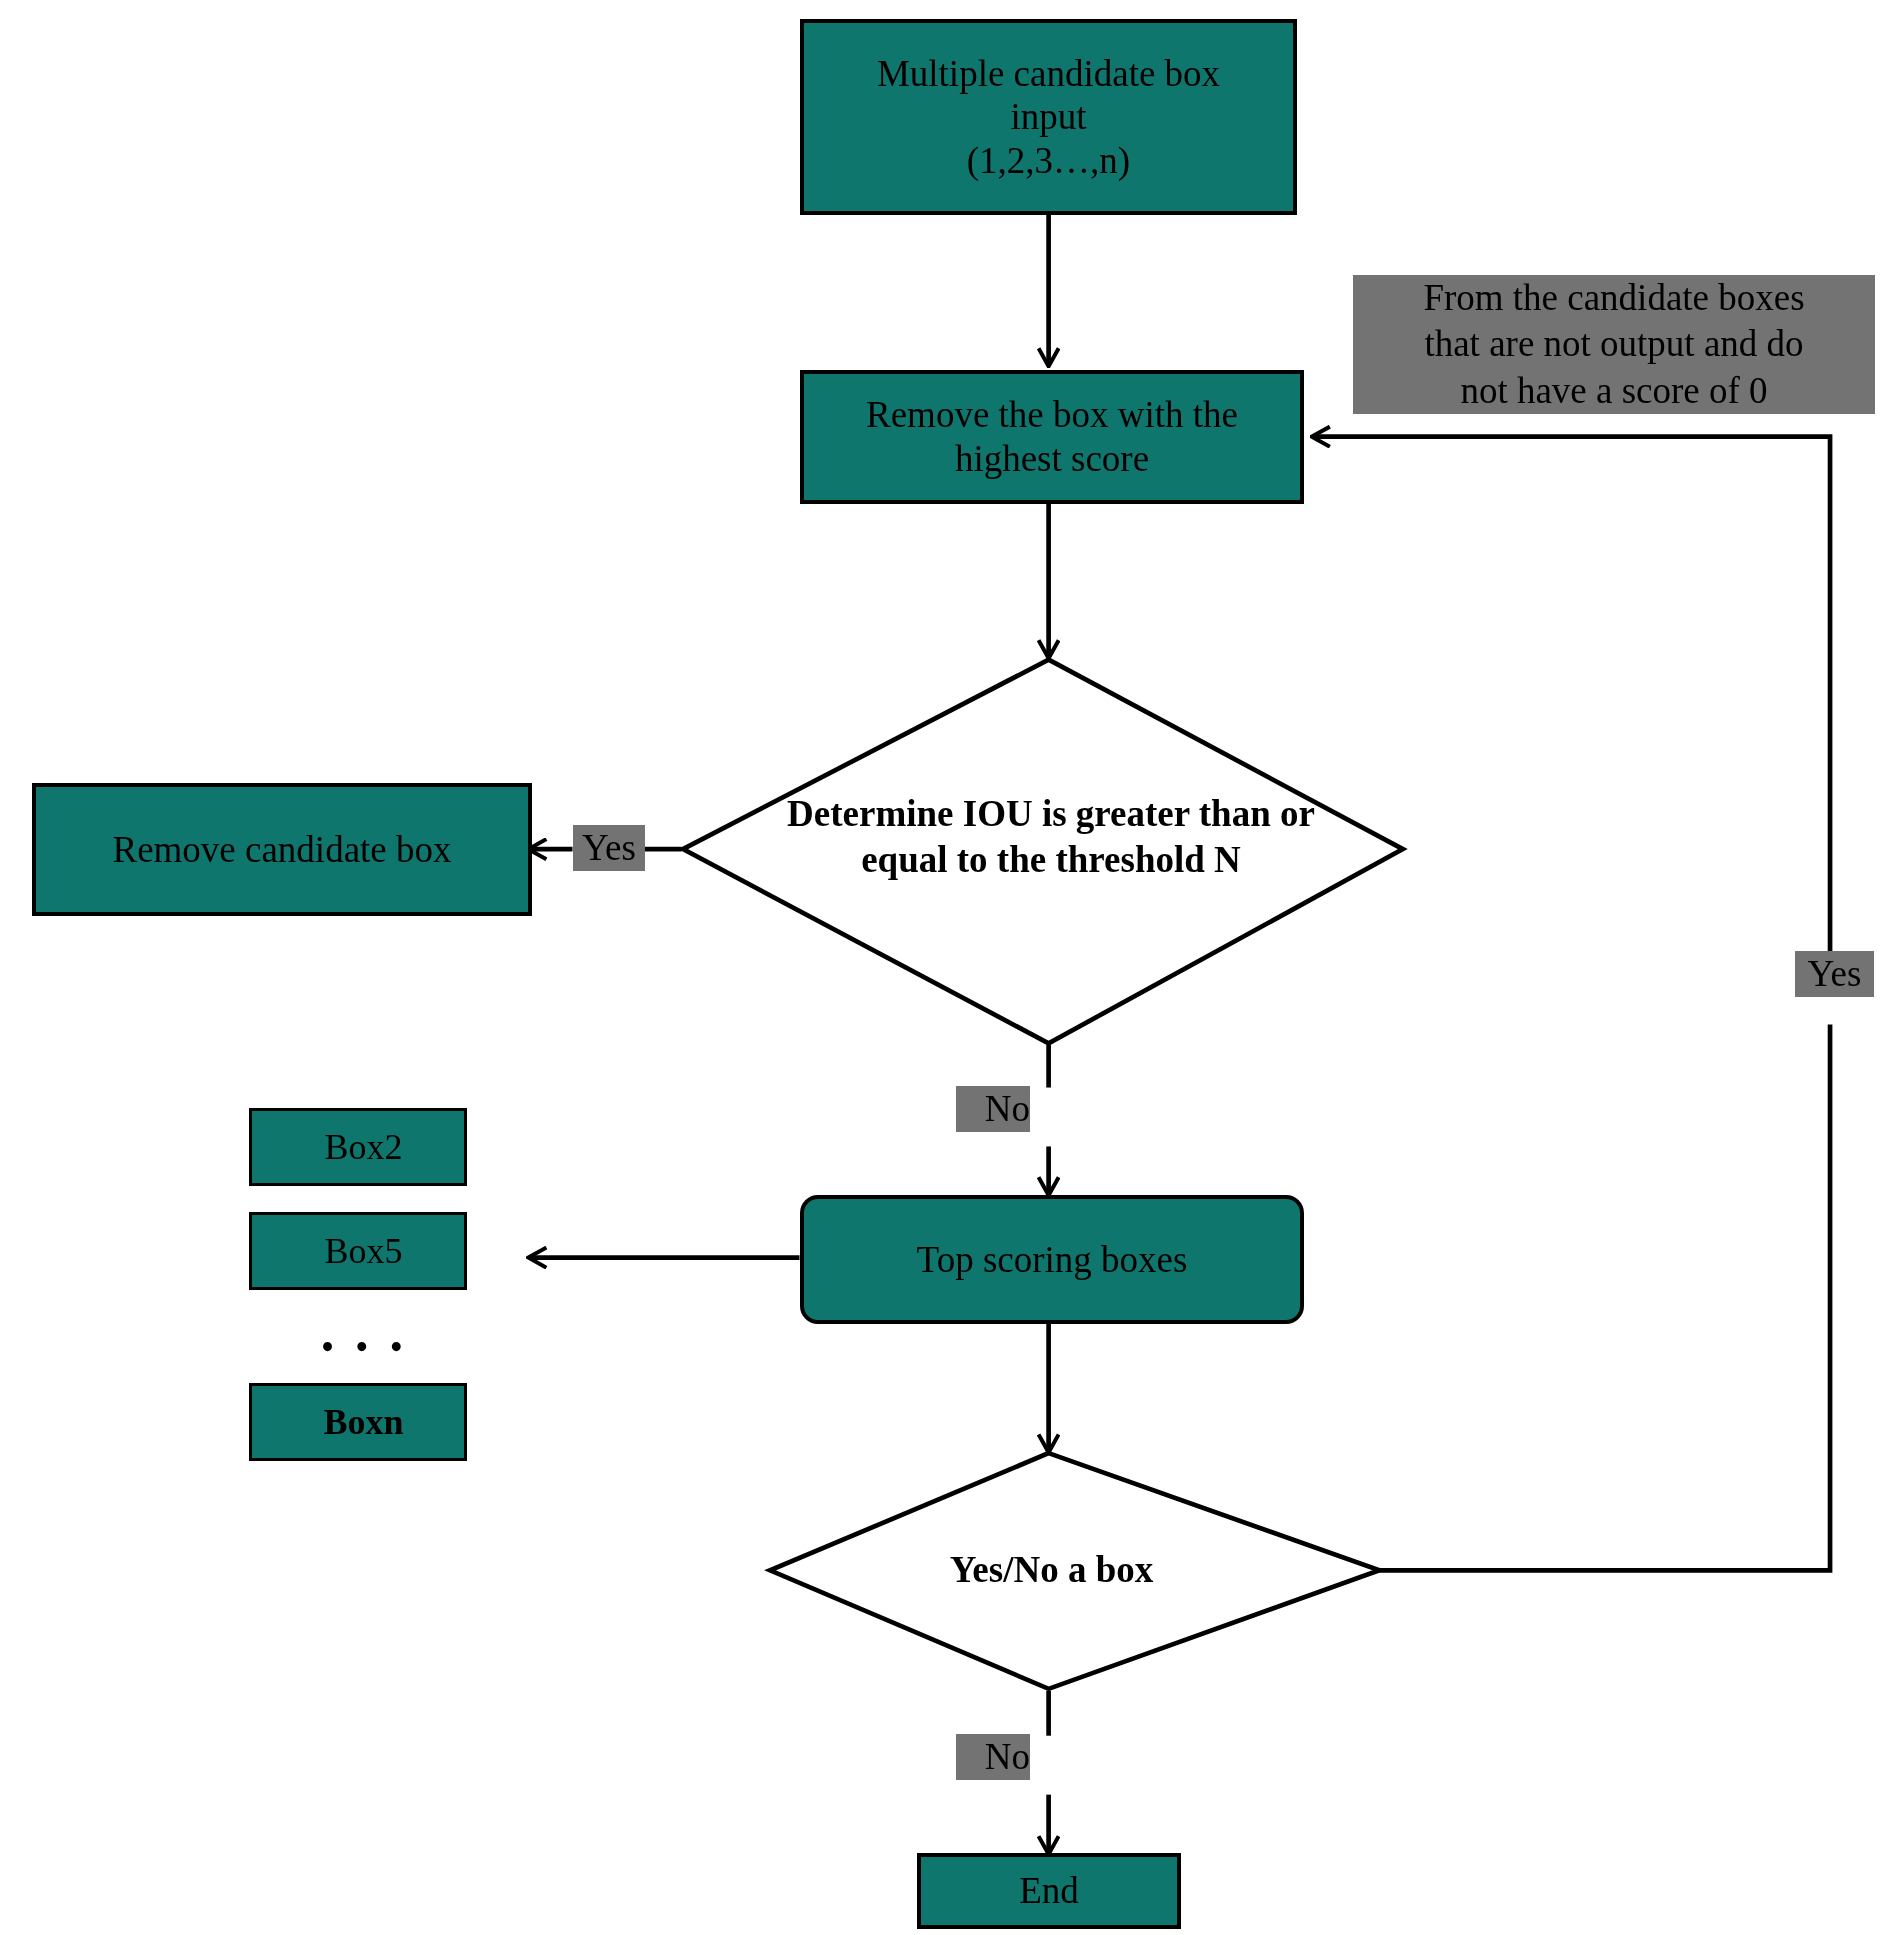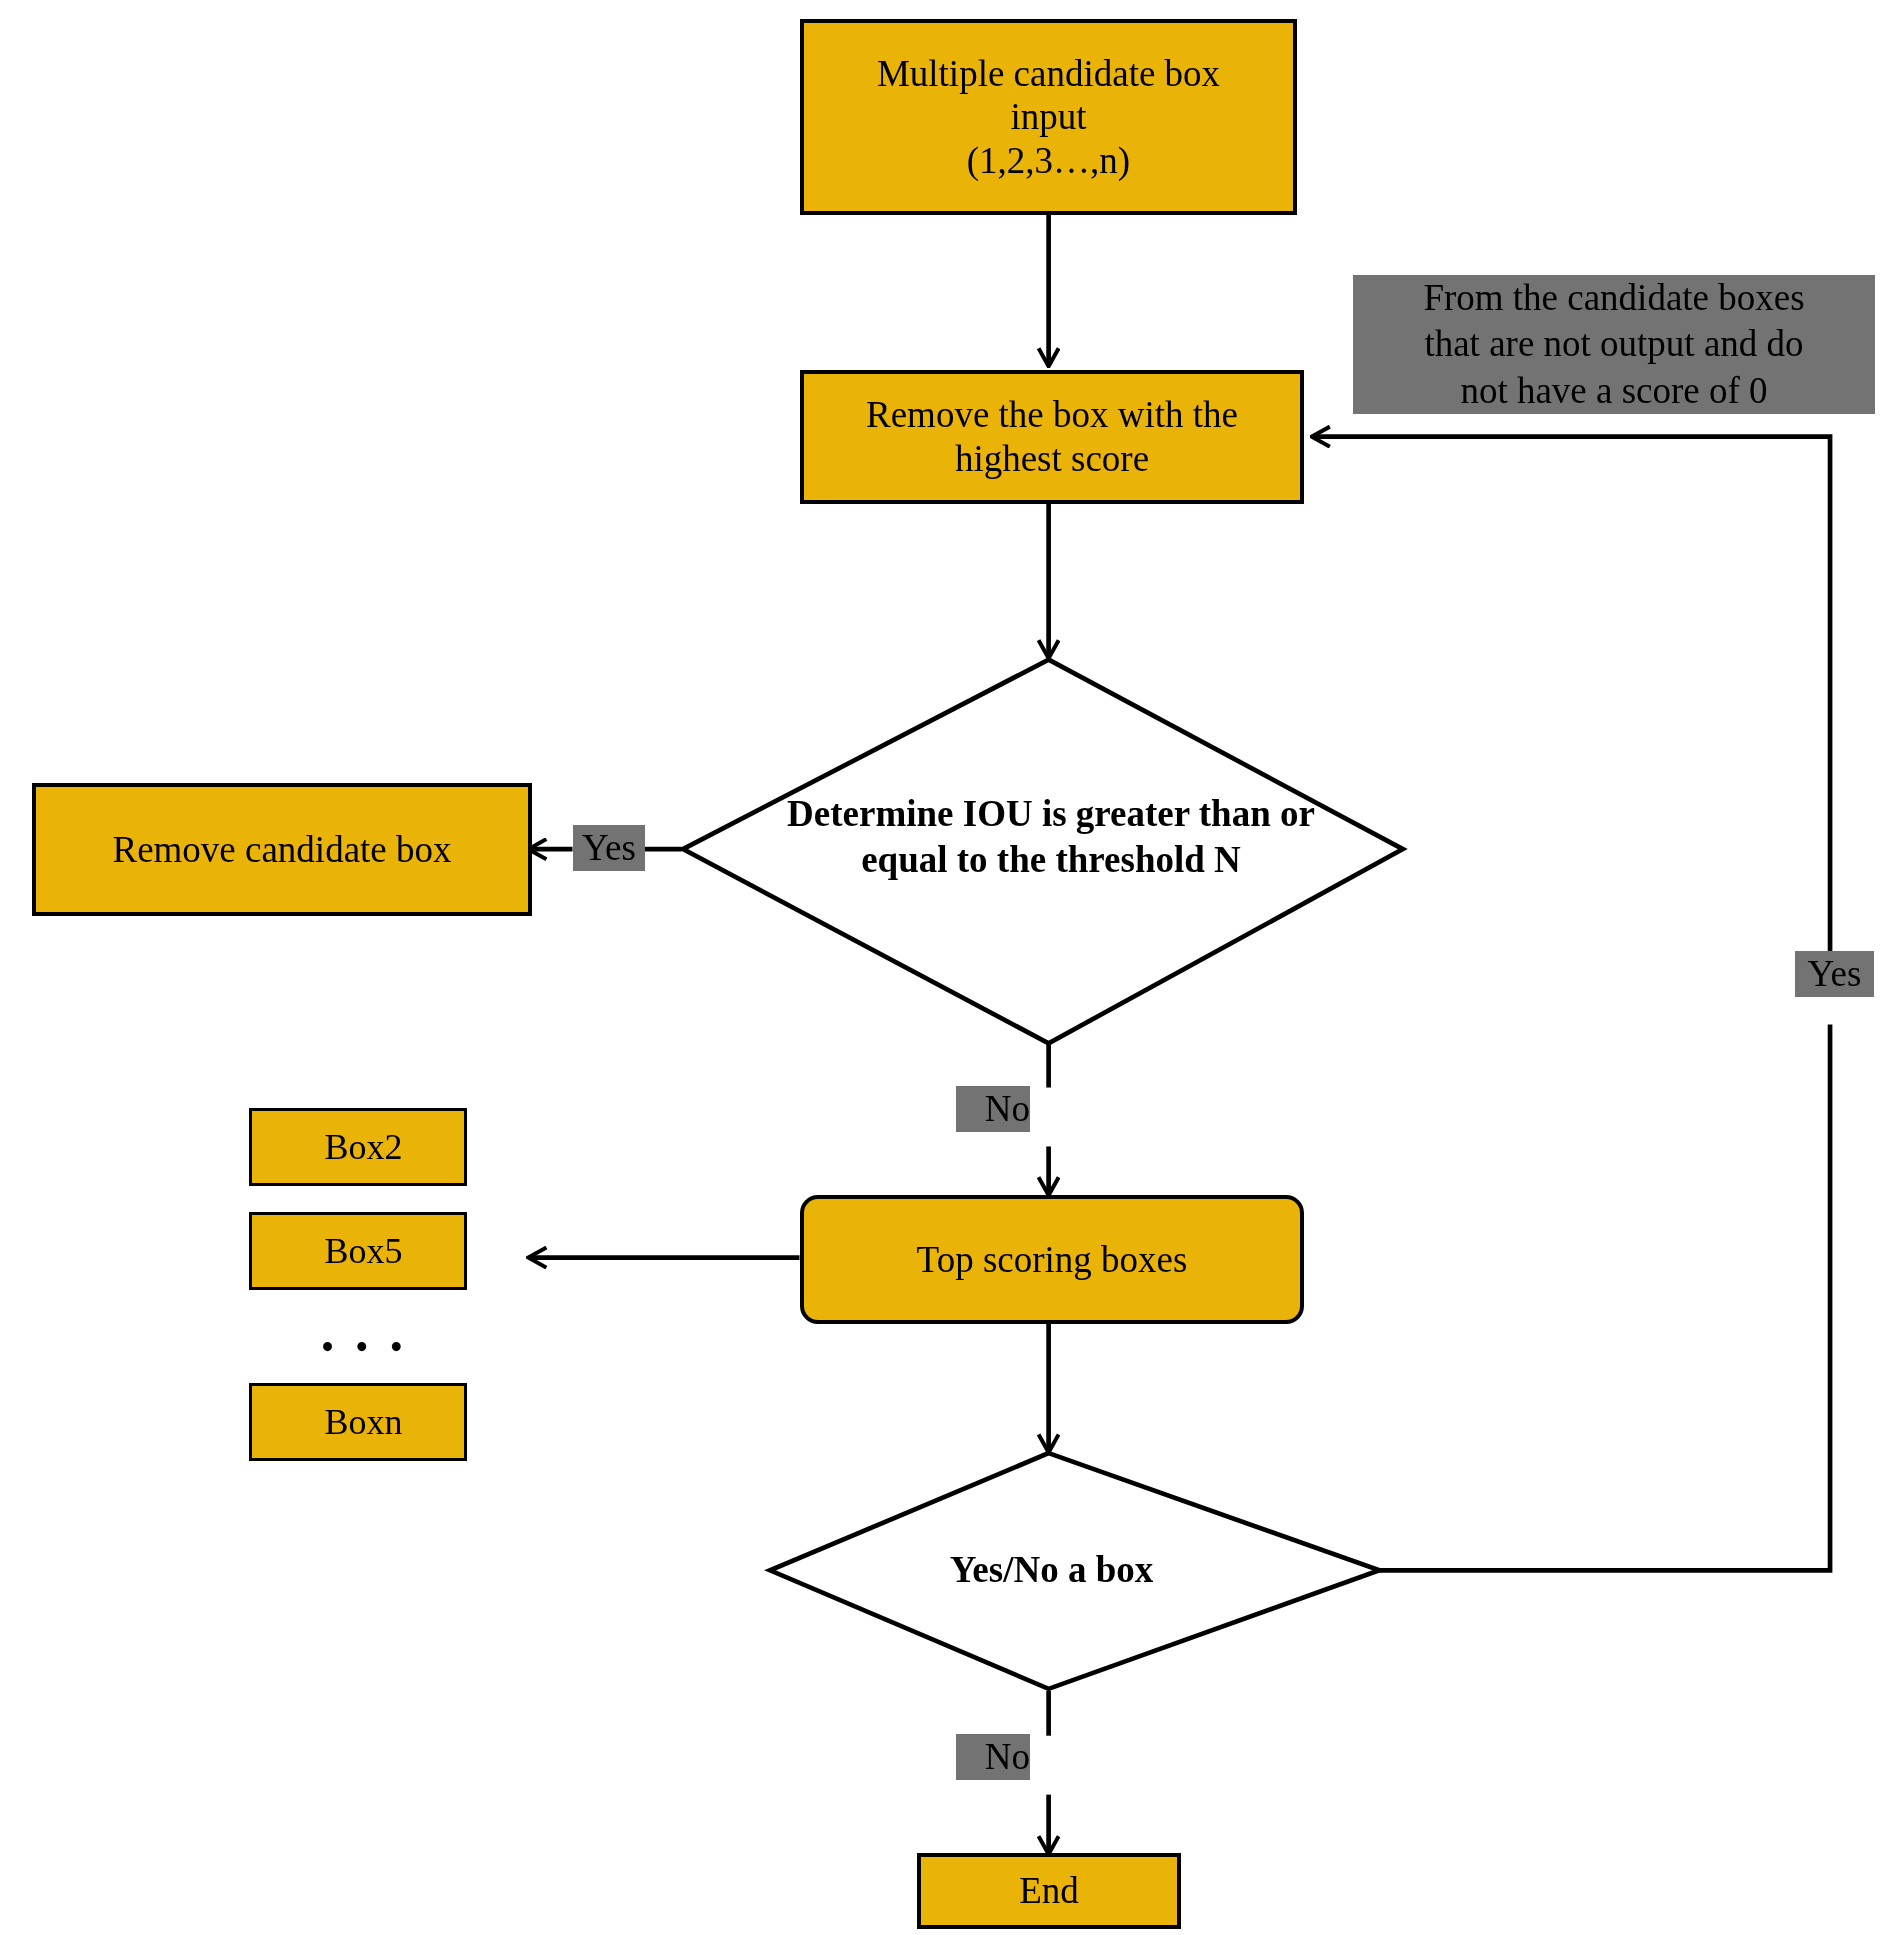--- a/index.html
+++ b/index.html
@@ -23,21 +23,21 @@
     width: 1895px;
     height: 1936px;
   }
   .node {
     position: absolute;
     box-sizing: border-box;
     display: flex;
     align-items: center;
     justify-content: center;
     text-align: center;
-    background: #eab308;
+    background: #0f766e;
     border: 4px solid #000000;
     line-height: 1.18;
   }
   .node.thin { border-width: 3.3px; padding-left: 11px; }
   .label {
     position: absolute;
     background: #737373;
     text-align: center;
     line-height: 1.25;
     white-space: pre;
@@ -124,21 +124,21 @@
   <div class="node thin" style="left:249px; top:1108px; width:218px; height:78px; font-size:36px;">
     <span>Box2</span>
   </div>
 
   <div class="node thin" style="left:249px; top:1212px; width:218px; height:78px; font-size:36px;">
     <span>Box5</span>
   </div>
 
   <div class="dots" style="left:305px; top:1329px; width:121px; font-size:33px; text-align:center;">• • •</div>
 
-  <div class="node thin" style="left:249px; top:1383px; width:218px; height:78px; font-size:36px;">
+  <div class="node thin" style="left:249px; top:1383px; width:218px; height:78px; font-size:36px;font-weight:bold;">
     <span>Boxn</span>
   </div>
 
   <div class="label" style="left:573px; top:825px; width:72px; font-size:37px;">Yes</div>
 
   <div class="label" style="left:956px; top:1086px; width:74px; font-size:37px; text-align:right;">No</div>
 
   <div class="label" style="left:1795px; top:951px; width:79px; font-size:37px;">Yes</div>
 
   <div class="label" style="left:956px; top:1734px; width:74px; font-size:37px; text-align:right;">No</div>

